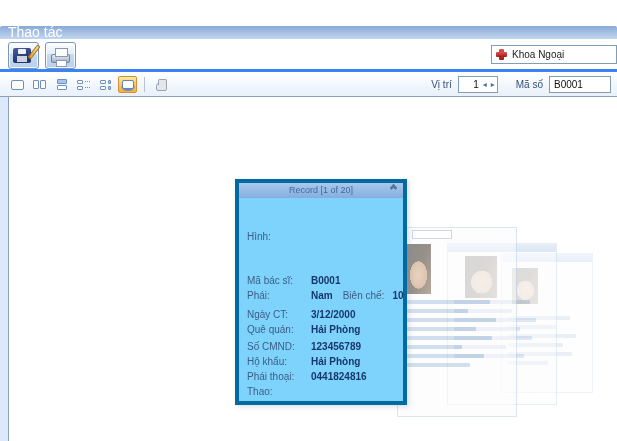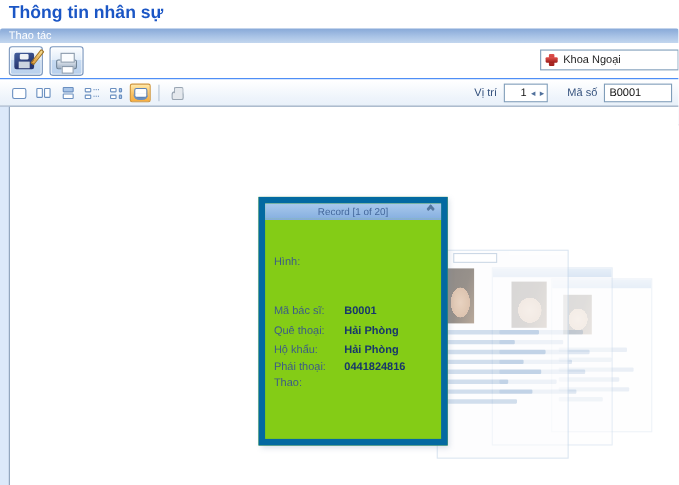--- a/index.html
+++ b/index.html
@@ -6,26 +6,26 @@
   html,body { width:617px; height:441px; }
   body { font-family:"Liberation Sans","DejaVu Sans",sans-serif; background:#fff; overflow:hidden; }
   .app { position:relative; width:617px; height:441px; background:#fff; overflow:hidden; }
 
   
   .page-title { position:absolute; left:8px; top:3px; font-size:16px; font-weight:bold; color:#1b56c5; }
 
   
   .ribbon-caption { position:absolute; left:0; top:26px; width:617px; height:13px;
     background:linear-gradient(180deg,#88a9d8 0%,#a9c3e6 55%,#c2d6ee 100%);
-    border-radius:2px 2px 0 0; color:#fff; font-size:10px; line-height:13px; padding-left:8px; }
+    border-radius:2px 2px 0 0; color:#fff; font-size:14px; line-height:13px; padding-left:8px; }
 
   
   .ribbon-panel { position:absolute; left:0; top:39px; width:617px; height:33px;
     background:linear-gradient(180deg,#ecf3fb 0%,#dcE9f6 50%,#cdduf2 50%,#cfe0f3 100%);
-    border-bottom:1px solid #3b82f6; }
+    border-bottom:3px solid #3b82f6; }
   .tool-btn { position:absolute; top:3px; width:31px; height:27px; border:1px solid #7a96bd; border-radius:3px;
     background:linear-gradient(180deg,#fdfeff 0%,#e2edf9 45%,#c6daf1 46%,#b9d0ec 100%);
     box-shadow:inset 0 0 0 1px rgba(255,255,255,.8); cursor:pointer; }
   .tool-btn.save { left:8px; }
   .tool-btn.print { left:45px; }
 
   .floppy { position:absolute; left:4px; top:5px; width:18px; height:15px;
     background:linear-gradient(160deg,#46619f 0%,#253570 70%); border-radius:2px; }
   .floppy::before { content:""; position:absolute; top:1px; left:5px; width:8px; height:5px; background:#eef1f6; border-radius:1px; }
   .floppy::after  { content:""; position:absolute; bottom:1px; left:4px; width:10px; height:6px; background:#ccd4e0; }
@@ -95,21 +95,21 @@
       radial-gradient(55% 45% at 52% 62%, #d4ab88 0%, #bf8f68 60%, rgba(0,0,0,0) 61%),
       linear-gradient(110deg,#2a221a 0%,#3a2d22 55%,#7a5c40 100%); }
   .gbar { height:4px; background:#a9c1dd; border-radius:1px; margin:5px 0 0 6px; }
   .gfield { position:absolute; background:#fff; border:1px solid #9fb6d0; }
   .g1 { opacity:.52; z-index:4; }
   .g2 { opacity:.36; z-index:3; }
   .g3 { opacity:.24; z-index:2; }
 
   
   .record-card { position:absolute; left:235px; top:82px; width:172px; height:226px;
-    background:#84cc16; border:6px solid #0369a1; z-index:5; box-shadow:2px 2px 5px rgba(110,135,170,.25); }
+    background:#7dd3fc; border:4px solid #0369a1; z-index:5; box-shadow:2px 2px 5px rgba(110,135,170,.25); }
   .card-header { position:relative; height:15px; background:linear-gradient(180deg,#a9c8ec 0%,#86b0e0 100%);
     border-bottom:1px solid #86add9; text-align:center; font-size:9px; line-height:15px; color:#44689c; }
   .collapse-btn { position:absolute; right:4px; top:2px; width:12px; height:11px; cursor:pointer; }
   .chev { display:block; width:5px; height:5px; border-left:2px solid #55779f; border-top:2px solid #55779f;
     transform:rotate(45deg); margin:0 auto; }
   .chev + .chev { margin-top:-4px; }
 
   .photo { position:absolute; left:80px; top:28px; width:57px; height:54px;
     background:
       radial-gradient(48% 18% at 52% 88%, #b8典0 0%, rgba(0,0,0,0) 0%),
@@ -126,21 +126,20 @@
   .spacer4 { height:4px; } .spacer2 { height:2px; }
   .inline-lbl { margin-left:10px; }
   .val-phai { width:34px; }
   .val-bc { margin-left:8px; }
 </style>
 </head>
 <body>
 
 <div class="app">
 
-  <div class="page-title">Thông tin nhân sự</div>
 
   <div class="ribbon-caption">
     <span>Thao tác</span>
   </div>
 
   <div class="ribbon-panel">
     <div class="tool-btn save">
       <span class="floppy"></span>
       <span class="pencil"></span>
     </div>
@@ -270,26 +269,40 @@
       </div>
 
       <div class="hinh-label">Hình:</div>
       <div class="photo"></div>
 
       <div class="fields">
         <div class="frow">
           <span class="lbl">Mã bác sĩ:</span>
           <span class="val">B0001</span>
         </div>
+        <div class="frow">
+          <span class="lbl">Phái:</span>
+          <span class="val val-phai">Nam</span>
+          <span class="inline-lbl">Biên chế:</span>
+          <span class="val val-bc">10</span>
+        </div>
         <div class="spacer4"></div>
         <div class="frow">
-          <span class="lbl">Quê thoại:</span>
+          <span class="lbl">Ngày CT:</span>
+          <span class="val">3/12/2000</span>
+        </div>
+        <div class="frow">
+          <span class="lbl">Quê quán:</span>
           <span class="val">Hải Phòng</span>
         </div>
         <div class="spacer2"></div>
+        <div class="frow">
+          <span class="lbl">Số CMND:</span>
+          <span class="val">123456789</span>
+        </div>
         <div class="frow">
           <span class="lbl">Hộ khẩu:</span>
           <span class="val">Hải Phòng</span>
         </div>
         <div class="frow">
           <span class="lbl">Phái thoại:</span>
           <span class="val">0441824816</span>
         </div>
         <div class="frow">
           <span class="lbl">Thao:</span>

